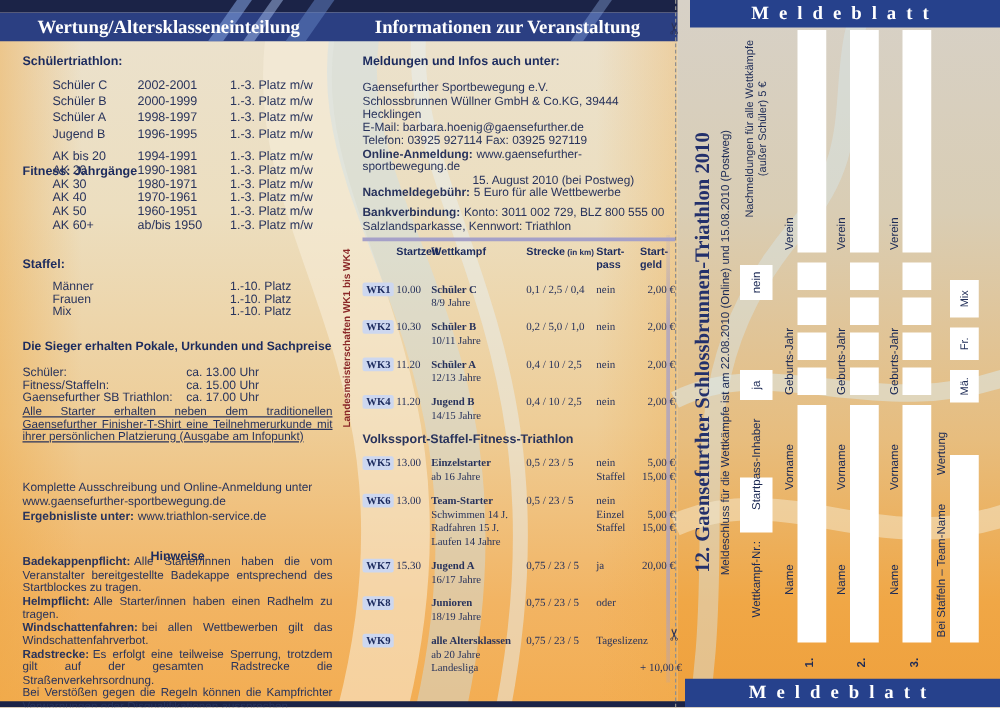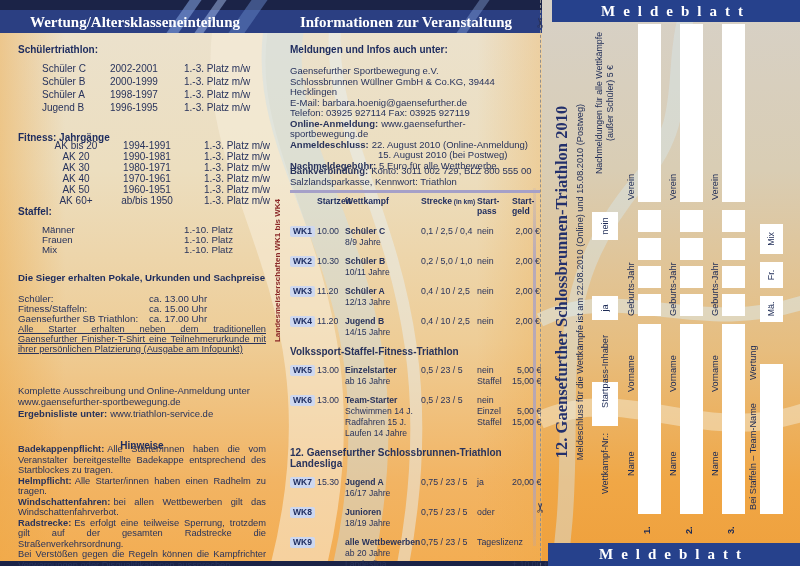--- a/index.html
+++ b/index.html
@@ -34,40 +34,40 @@
   .rows{padding-left:24px;}
   .r3{display:grid;grid-template-columns:68px 74px 1fr;}
   .rows-lg .r3{line-height:13px;} .rows-md .r3{line-height:11px;} .rows-sm .r3{line-height:10px;font-size:9.7px;}
   .sched .r2{display:grid;grid-template-columns:131px 1fr;line-height:10px;font-size:9.7px;}
   .para{font-size:9.3px;line-height:9.8px;text-align:justify;text-decoration:underline;}
   .lines{font-size:9.5px;line-height:11.4px;}
   .center{text-align:center;}
   .note{margin:0;font-size:9.3px;line-height:10.5px;text-align:justify;}
   .note .b{margin-right:3px;} .note .b:empty{margin-right:0;}
   
-  .yl-h1{top:44px;} .yl-t1{top:62px;} .yl-h2{top:132px;} .yl-t2{top:140px;text-align:center;}
+  .yl-h1{top:44px;} .yl-t1{top:62px;} .yl-h2{top:132px;} .yl-t2{top:120px;}
   .yl-h3{top:206px;} .yl-t3{top:225px;} .yl-sieger{top:272px;font-size:9.7px;}
   .yl-sched{top:294px;} .yl-para{top:325px;} .yl-aus{top:385px;}
   .yl-hinh{top:440px;text-align:center;} .yl-notes{top:444px;}
   
   .colM{position:absolute;left:290px;top:0;width:252px;z-index:5;font-size:9.5px;}
   .absM{position:absolute;left:0;width:250px;}
   .ym-h{top:44px;} .ym-contact{top:66px;} .ym-bank{top:166px;}
   .cl{line-height:10.5px;min-height:10.5px;}
   .ind1{padding-left:88px;}
   .rule-h{position:absolute;left:0;top:190px;width:250px;height:2.5px;background:#a5a0c8;z-index:5;}
   .rule-v{position:absolute;left:533px;top:188px;width:3px;height:358px;z-index:4;
     background:linear-gradient(180deg,rgba(165,160,200,.15),rgba(165,160,200,.75) 20%,rgba(165,160,200,.75) 80%,rgba(165,160,200,.2));}
   .side-label{position:absolute;left:273px;top:348px;transform-origin:0 0;transform:rotate(-90deg);
     width:155px;text-align:center;font-size:8px;font-weight:bold;color:#8a2727;z-index:5;}
   .wk-table{position:absolute;left:0;top:196px;width:250px;}
   .wk-grid{display:grid;grid-template-columns:27px 28px 76px 56px 35px 1fr;align-items:start;}
   .wk-head{font-size:8.6px;font-weight:bold;color:#1c2b5e;white-space:pre-line;line-height:10px;margin-bottom:10px;}
   .wk-head .unit{font-size:6.5px;font-weight:bold;}
-  .wk-row{margin-bottom:8px;font-size:8.8px;}
+  .wk-row{margin-bottom:8px;font-size:8.8px;font-family:Liberation Serif, serif;}
   .wk-chip{display:inline-block;background:#cdd7ef;border-radius:2px;padding:0 3px;
     font-weight:bold;font-size:8.5px;color:#1b2a5e;line-height:11px;}
   .wk-line{line-height:11px;min-height:11px;white-space:nowrap;}
   .wk-name{font-weight:bold;font-size:8.6px;}
   .wk-sub{font-size:8.6px;}
   .wk-geld{text-align:right;}
   .sec-h{font-weight:bold;font-size:10px;margin:2px 0 8px 0;line-height:11px;}
   .sec-h:empty{display:none;margin:0;}
   
   .cutline{position:absolute;left:540px;top:0;height:566px;width:0;border-left:1.5px dashed #8f8f8f;z-index:4;}
@@ -274,23 +274,20 @@
   <div class="colM">
     <div class="absM ym-h hd">Meldungen und Infos auch unter:</div>
     <div class="absM ym-contact">
       <div class="cl">Gaensefurther Sportbewegung e.V.</div>
       <div class="cl">Schlossbrunnen Wüllner GmbH &amp; Co.KG, 39444 Hecklingen</div>
       <div class="cl">E-Mail: barbara.hoenig@gaensefurther.de</div>
       <div class="cl">Telefon: 03925 927114  Fax: 03925 927119</div>
       <div class="cl">
         <span class="b">Online-Anmeldung:</span><span class="ml3">www.gaensefurther-sportbewegung.de</span>
       </div>
-      <div class="cl">
-        <span class="b">Anmeldeschluss:</span><span class="ml3">22. August 2010 (Online-Anmeldung)</span>
-      </div>
       <div class="cl ind1">15. August 2010 (bei Postweg)</div>
       <div class="cl">
         <span class="b">Nachmeldegebühr:</span><span class="ml3">5 Euro für alle Wettbewerbe</span>
       </div>
     </div>
     <div class="absM ym-bank">
       <div class="cl">
         <span class="b">Bankverbindung:</span><span class="ml3">Konto: 3011 002 729, BLZ 800 555 00</span>
       </div>
       <div class="cl">Salzlandsparkasse, Kennwort: Triathlon</div>
@@ -450,21 +447,20 @@
 
                   <div class="wk-line"></div>
                   <div class="wk-line">5,00 €</div>
                   <div class="wk-line">15,00 €</div>
                 </span>
                 </div>
               </div>
           </div>
 
           <div>
-            <div class="sec-h">12. Gaensefurther Schlossbrunnen-Triathlon Landesliga</div>
             <div>
 
                 <div class="wk-grid wk-row">
                   <span><span class="wk-chip">WK7</span></span>
                   <span class="wk-line">15.30</span>
                   <span>
                     <div class="wk-line wk-name">Jugend A</div>
                     <div>
 
                     <div class="wk-line wk-sub">16/17 Jahre</div>
@@ -498,21 +494,21 @@
                 </span>
                   <span class="wk-geld">
                     
                   </span>
                 </div>
 
                 <div class="wk-grid wk-row">
                   <span><span class="wk-chip">WK9</span></span>
                   <span class="wk-line"></span>
                   <span>
-                    <div class="wk-line wk-name">alle Wettbewerben</div>
+                    <div class="wk-line wk-name">alle Altersklassen</div>
                     <div>
 
                     <div class="wk-line wk-sub">ab 20 Jahre</div>
                     <div class="wk-line wk-sub">Landesliga</div>
                   </div>
                   </span>
                   <span class="wk-line">0,75 / 23 / 5</span>
                   <span>
 
                   <div class="wk-line">Tageslizenz</div>

